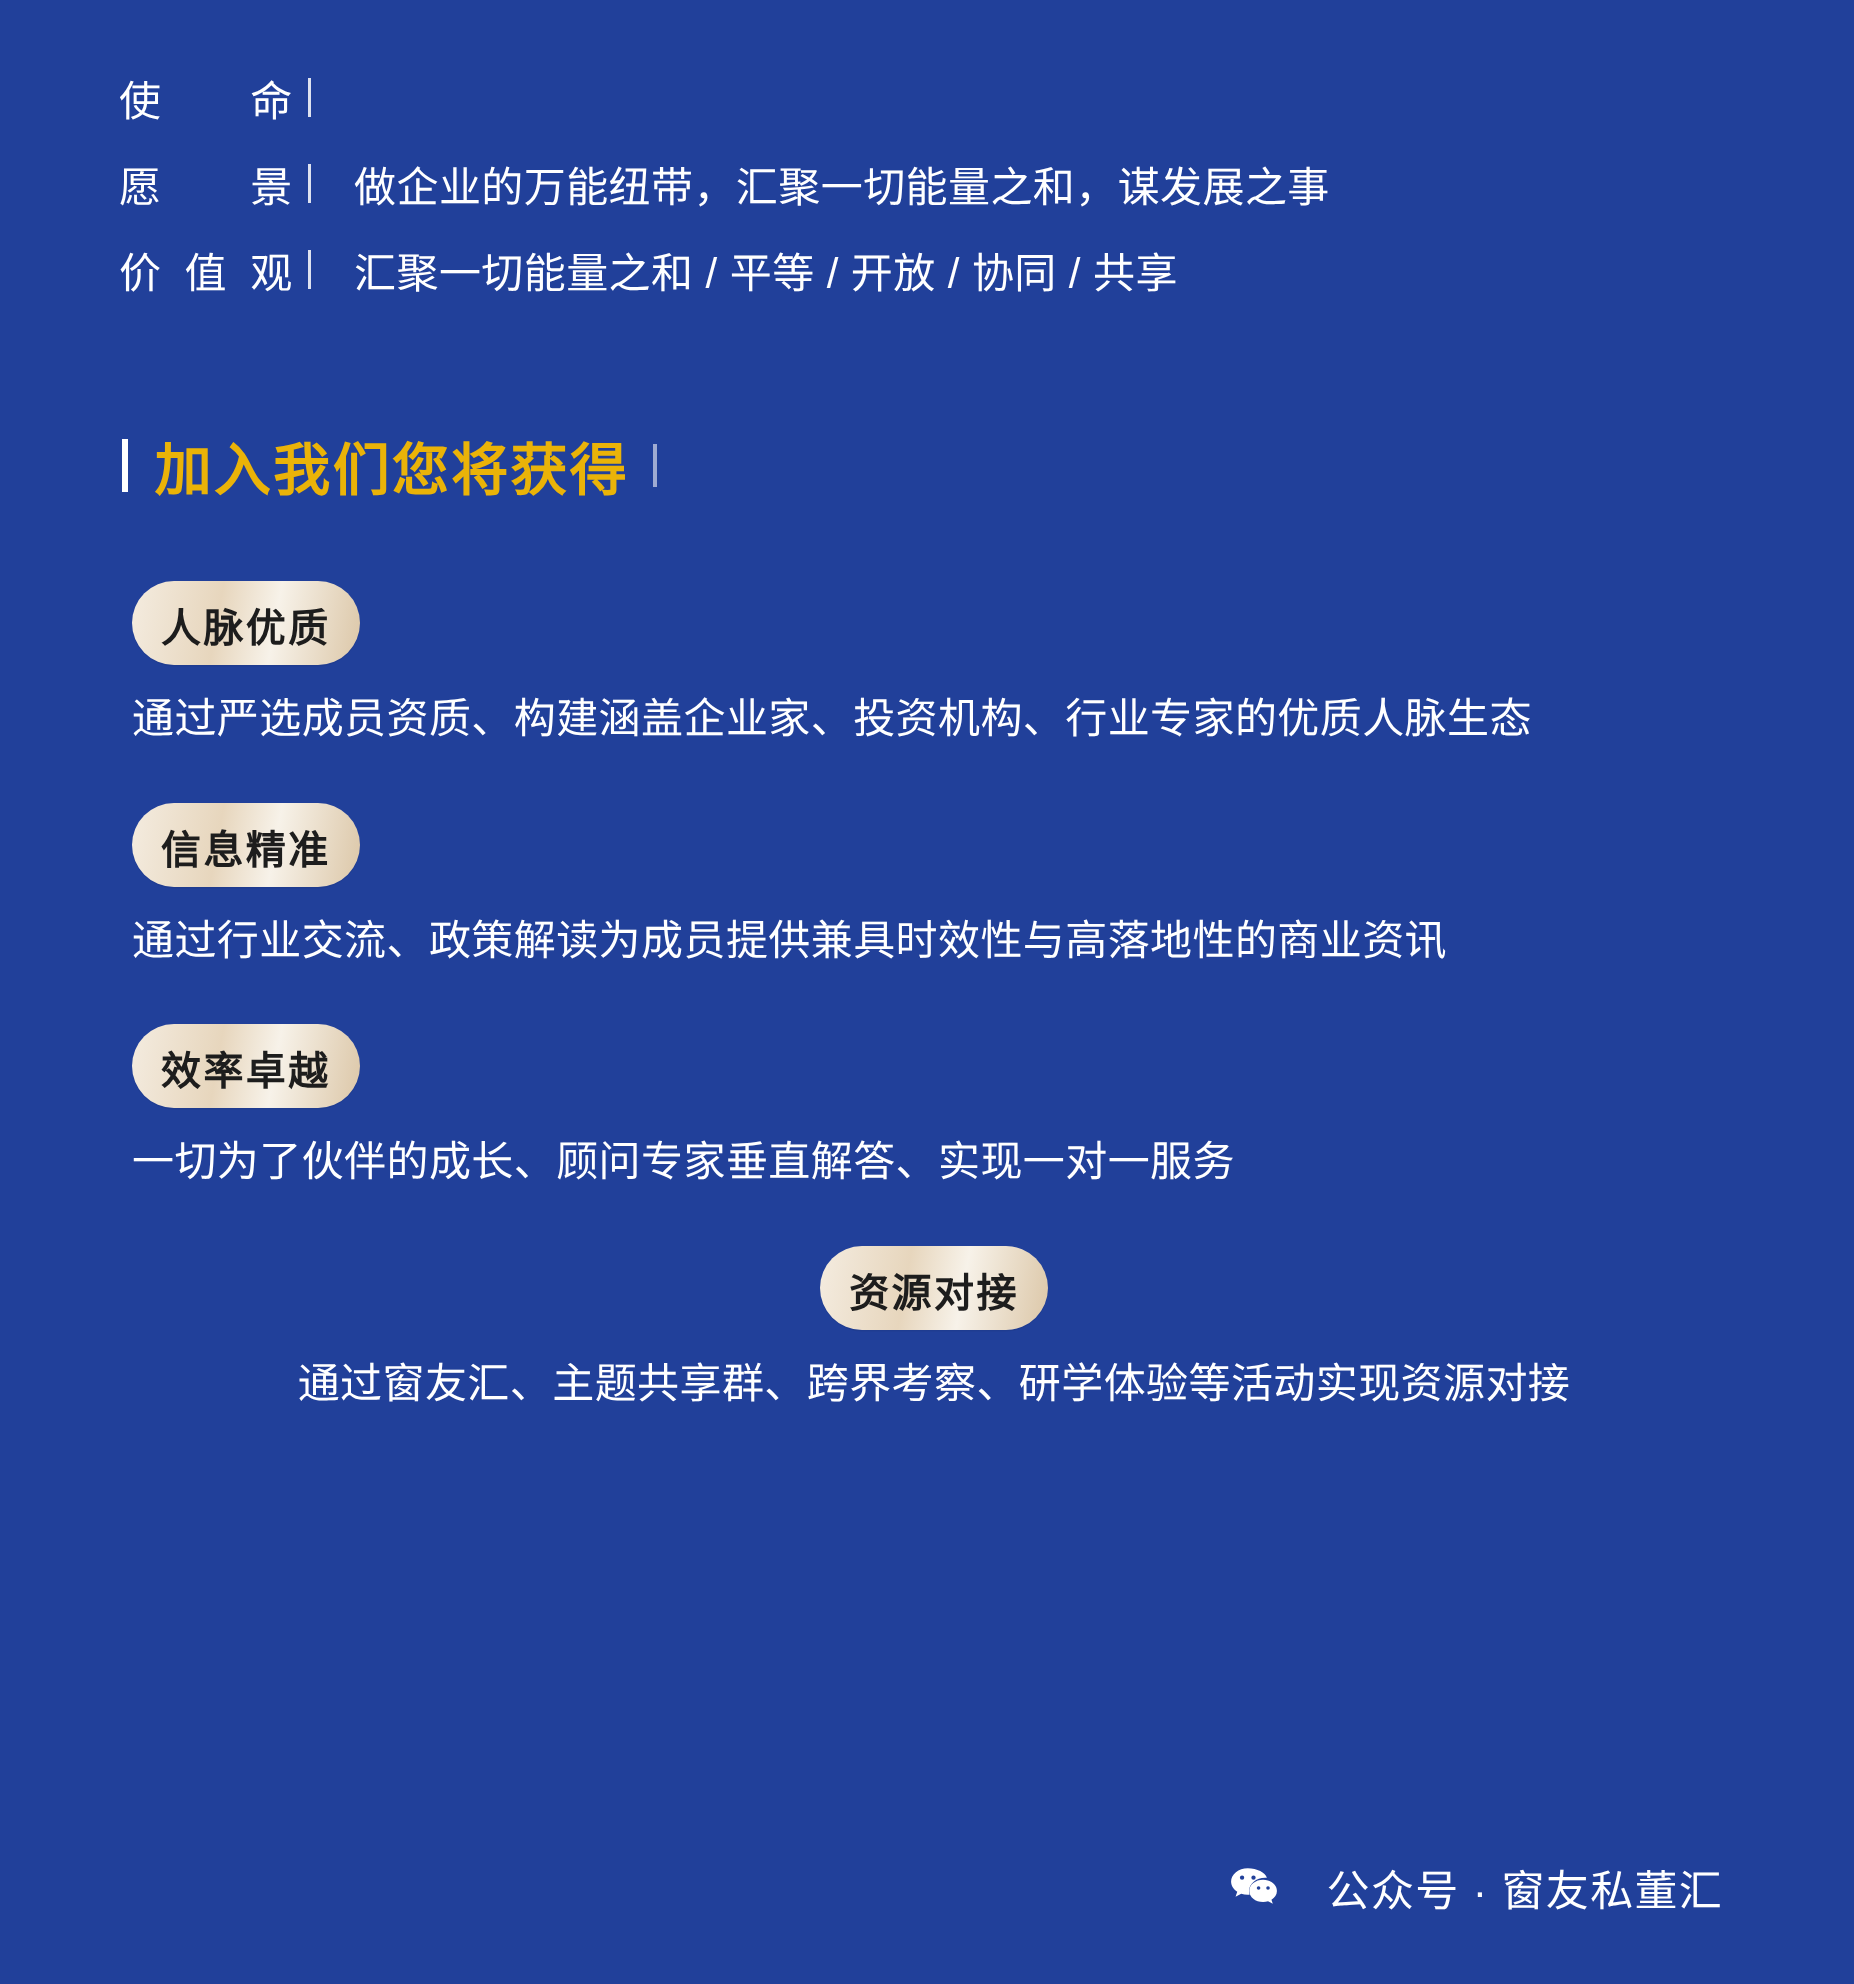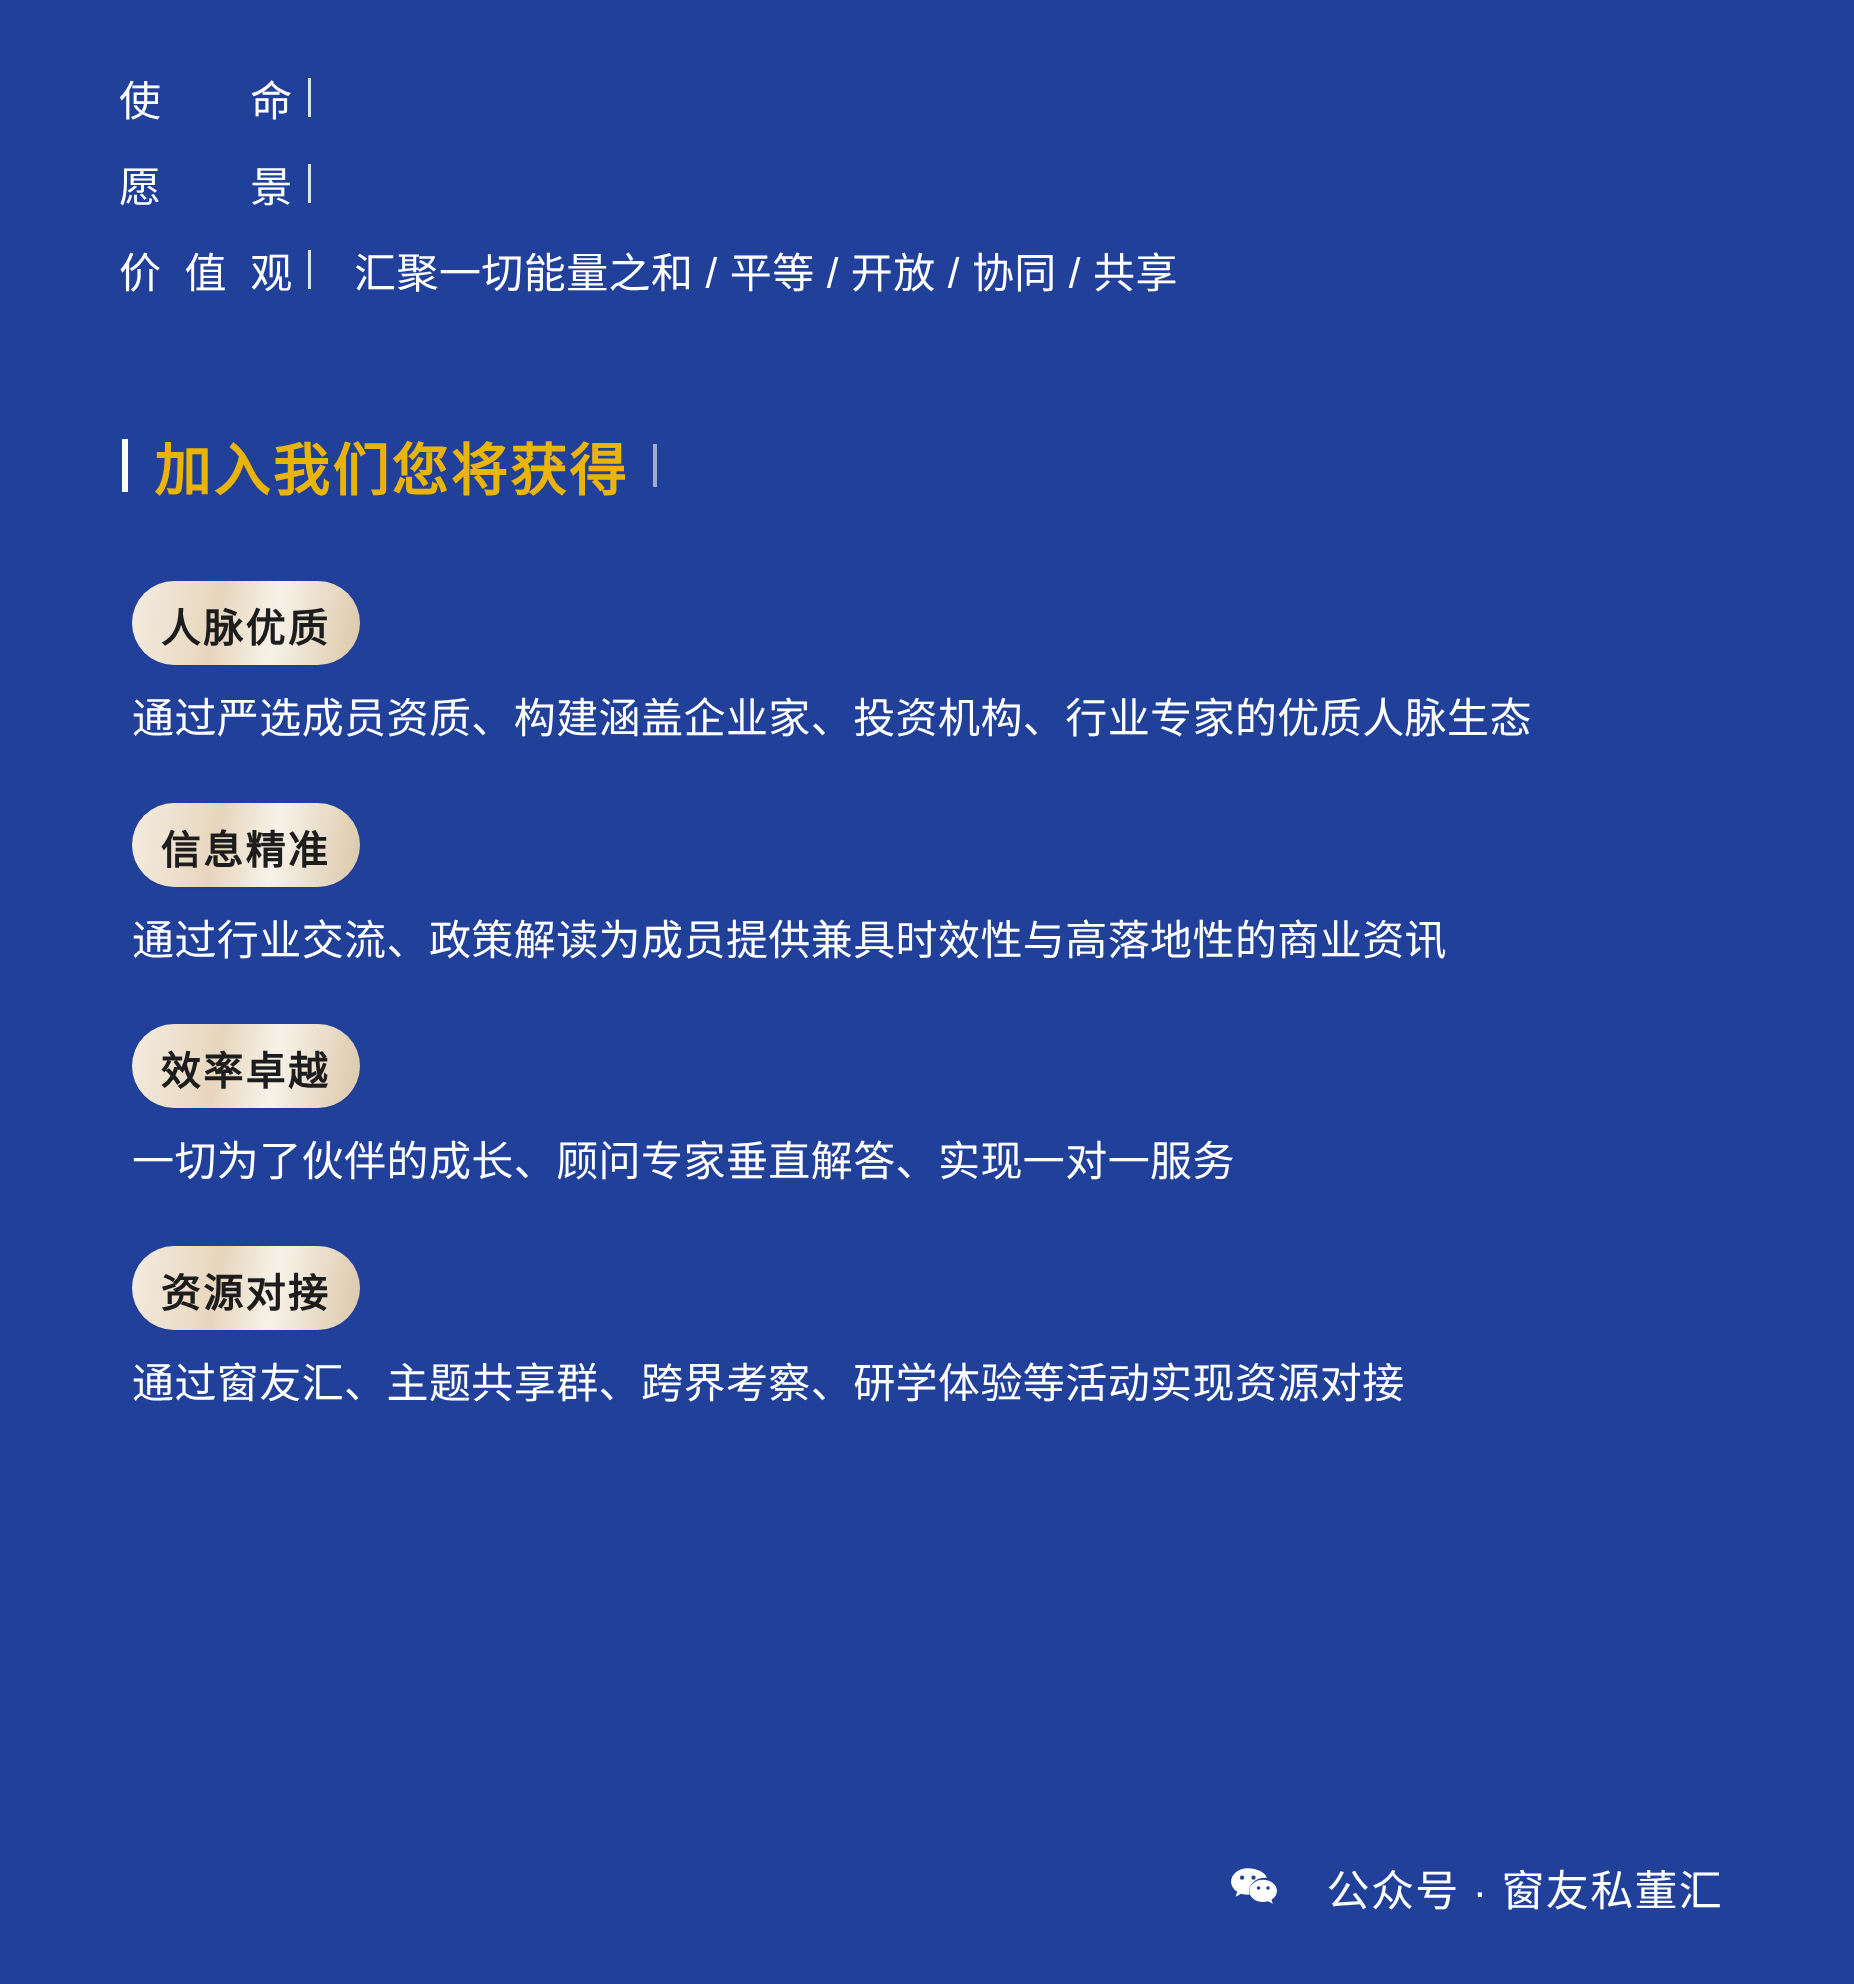--- a/index.html
+++ b/index.html
@@ -89,21 +89,21 @@
   }
 
   
   .benefits {
     margin: 75px 0 0 0;
     padding: 0 119px 0 132px;
   }
   .benefit {
     margin-bottom: 54px;
   }
-  .benefit:last-child { margin-bottom: 12px; }
+  .benefit:last-child { margin-bottom: 12px; text-align: center; }
 
   .pill {
     display: inline-block;
     background: linear-gradient(100deg, #f4ece0 0%, #e7d6bd 38%, #f7f2e9 62%, #dcc7a8 100%);
     color: #1d1d1d;
     font-size: 40px;
     font-weight: 700;
     letter-spacing: 0.06em;
     padding: 24px 29px 14px 29px;
     border-radius: 42px;
@@ -158,20 +158,21 @@
         </div>
       <div class="creed-sep"></div>
     </div>
 
     <div class="creed-row">
       <div class="creed-label">
           <span>愿</span>
           <span>景</span>
         </div>
       <div class="creed-sep"></div>
+      <div class="creed-text">做企业的万能纽带，汇聚一切能量之和，谋发展之事</div>
     </div>
 
     <div class="creed-row">
       <div class="creed-label">
           <span>价</span>
           <span>值</span>
           <span>观</span>
         </div>
       <div class="creed-sep"></div>
       <div class="creed-text">汇聚一切能量之和 / 平等 / 开放 / 协同 / 共享</div>

